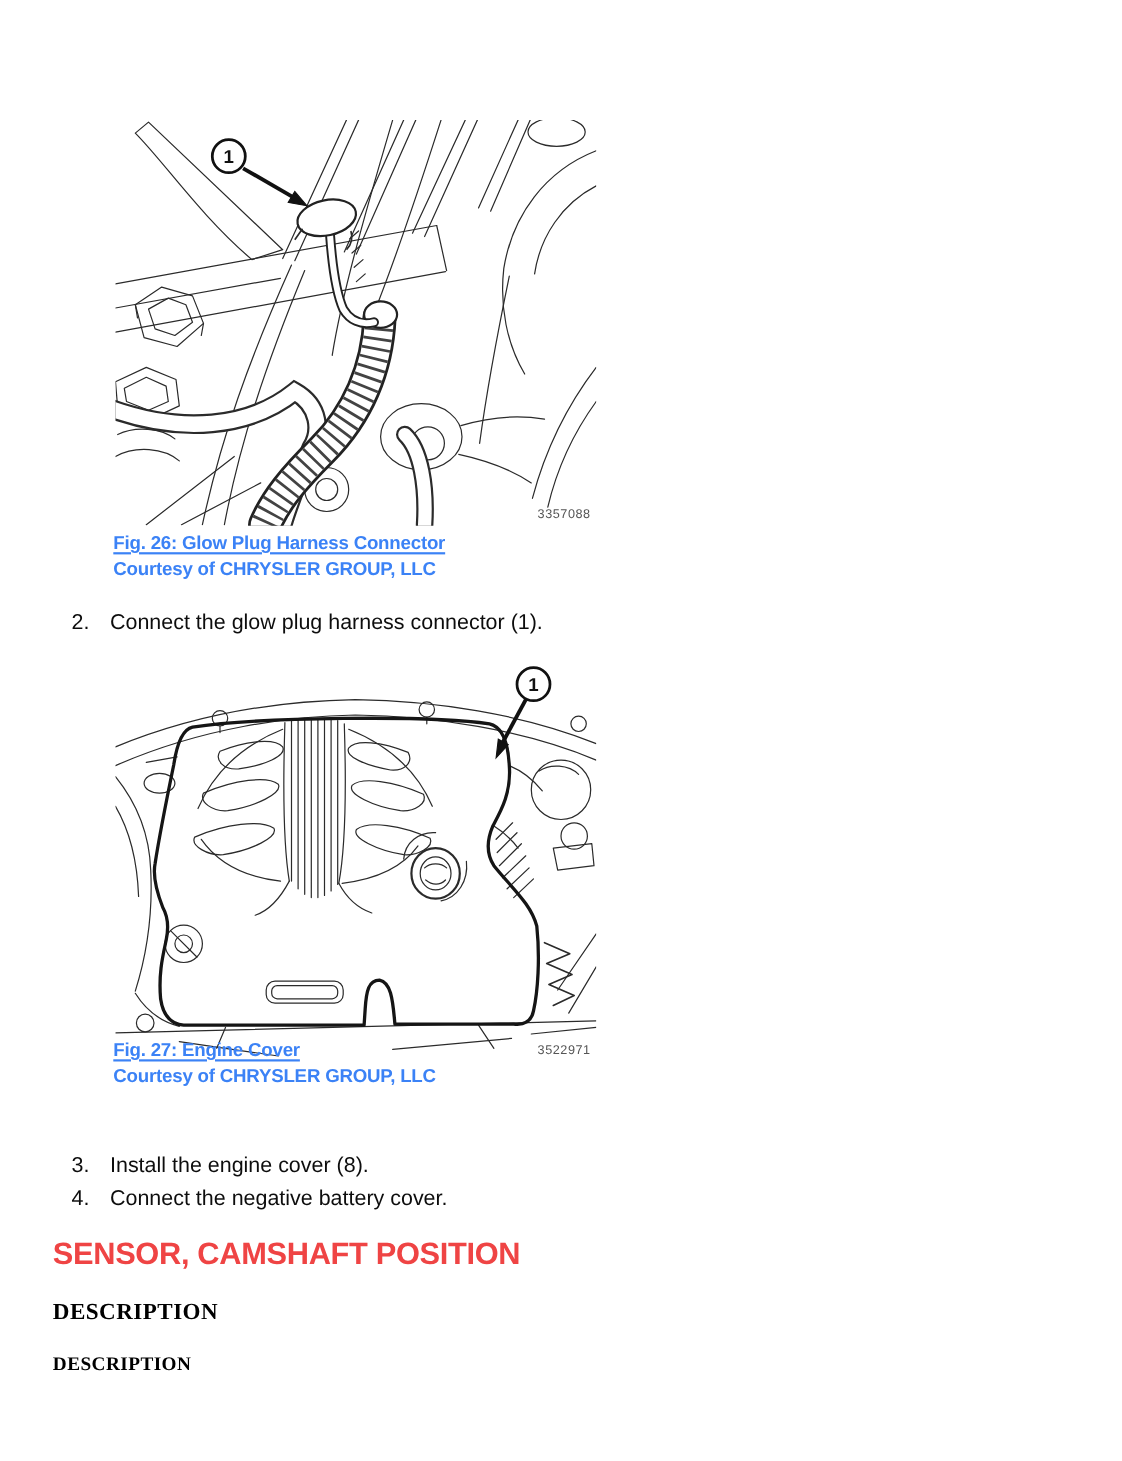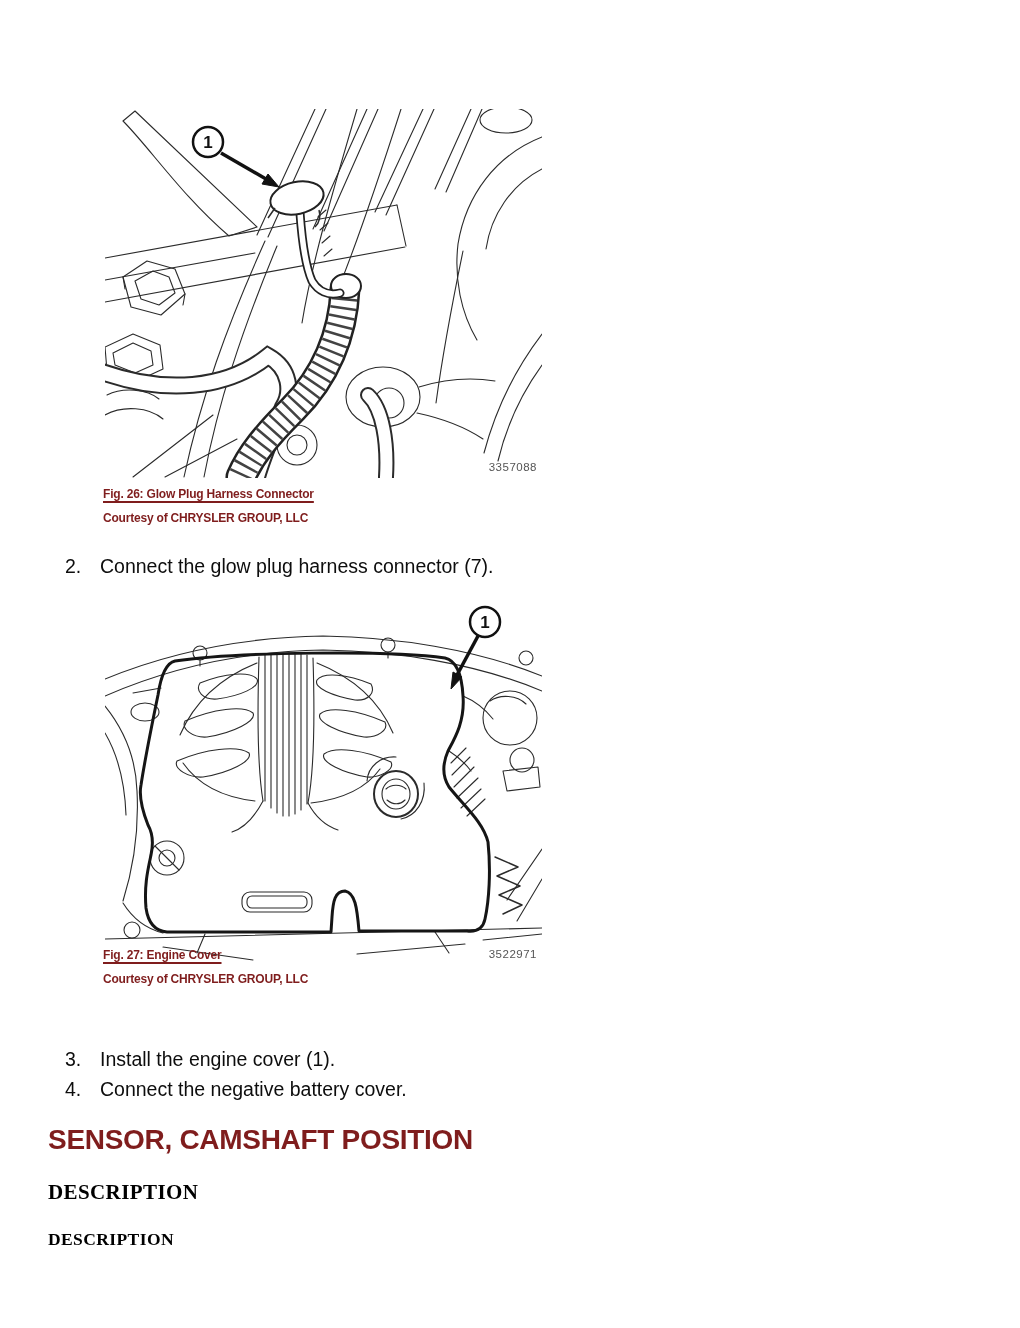--- a/index.html
+++ b/index.html
@@ -5,26 +5,26 @@
   * { margin:0; padding:0; box-sizing:border-box; }
   html,body { background:#ffffff; }
   .page {
     position:relative; width:1020px; height:1328px; background:#ffffff;
     font-family:"Liberation Sans", sans-serif; color:#111111; overflow:hidden;
   }
   .fig { position:absolute; }
   .fig text { font-family:"Liberation Sans", sans-serif; }
   .callout-num { font-weight:bold; font-size:17px; fill:#111; text-anchor:middle; }
   .imgnum { font-size:11.5px; fill:#555; text-anchor:end; letter-spacing:0.5px; }
-  .caption { position:absolute; left:103px; font-weight:bold; font-size:12px; line-height:24px; color:#7f1d1d; letter-spacing:-0.2px; }
+  .caption { position:absolute; left:103px; font-weight:bold; font-size:17px; line-height:24px; color:#3b82f6; letter-spacing:-0.2px; }
   .caption .cap-title { text-decoration:underline; text-decoration-thickness:2px; text-underline-offset:3px; }
   .step { position:absolute; left:0; width:1020px; height:24px; font-size:19.5px; color:#0d0d0d; }
   .step .num { position:absolute; left:65px; }
   .step .txt { position:absolute; left:100px; white-space:nowrap; }
-  .h-section { position:absolute; left:48px; top:1124px; font-weight:bold; font-size:28px; letter-spacing:-0.3px; color:#7f1d1d; }
+  .h-section { position:absolute; left:48px; top:1124px; font-weight:bold; font-size:28px; letter-spacing:-0.3px; color:#ef4444; }
   .h-sub { position:absolute; left:48px; top:1180px; font-family:"Liberation Serif", serif; font-weight:bold; font-size:21px; letter-spacing:0.4px; color:#000; }
   .h-subsub { position:absolute; left:48px; top:1229px; font-family:"Liberation Serif", serif; font-weight:bold; font-size:17.5px; letter-spacing:0.4px; color:#000; }
 </style>
 </head>
 <body>
 
 <div class="page">
 
   <svg class="fig" style="left:105px; top:109px;" width="437" height="369" viewBox="0 0 437 369">
     <g fill="none" stroke="#2b2b2b" stroke-width="1.1" stroke-linecap="round" stroke-linejoin="round">
@@ -111,21 +111,21 @@
     <text class="imgnum" x="432" y="362">3357088</text>
   </svg>
 
   <div class="caption" style="top:482px;">
     <div class="cap-title">Fig. 26: Glow Plug Harness Connector</div>
     <div>Courtesy of CHRYSLER GROUP, LLC</div>
   </div>
 
   <div class="step" style="top:555px;">
     <span class="num">2.</span>
-    <span class="txt">Connect the glow plug harness connector (7).</span>
+    <span class="txt">Connect the glow plug harness connector (1).</span>
   </div>
 
   <svg class="fig" style="left:105px; top:601px;" width="437" height="364" viewBox="0 0 437 364">
     <g fill="none" stroke="#2b2b2b" stroke-width="1.1" stroke-linecap="round" stroke-linejoin="round">
 
       <path d="M0,78 C80,45 160,36 218,35 C290,36 370,48 437,75"></path>
       <path d="M0,95 C80,60 160,50 218,49 C290,50 370,62 437,90"></path>
       <circle cx="95" cy="52" r="7"></circle>
         <circle cx="283" cy="44" r="7"></circle>
         <circle cx="421" cy="57" r="7"></circle>
@@ -212,21 +212,21 @@
     <text class="imgnum" x="432" y="357">3522971</text>
   </svg>
 
   <div class="caption" style="top:943px;">
     <div class="cap-title">Fig. 27: Engine Cover</div>
     <div>Courtesy of CHRYSLER GROUP, LLC</div>
   </div>
 
   <div class="step" style="top:1048px;">
     <span class="num">3.</span>
-    <span class="txt">Install the engine cover (1).</span>
+    <span class="txt">Install the engine cover (8).</span>
   </div>
   <div class="step" style="top:1078px;">
     <span class="num">4.</span>
     <span class="txt">Connect the negative battery cover.</span>
   </div>
 
   <div class="h-section">SENSOR, CAMSHAFT POSITION</div>
   <div class="h-sub">DESCRIPTION</div>
   <div class="h-subsub">DESCRIPTION</div>
 

